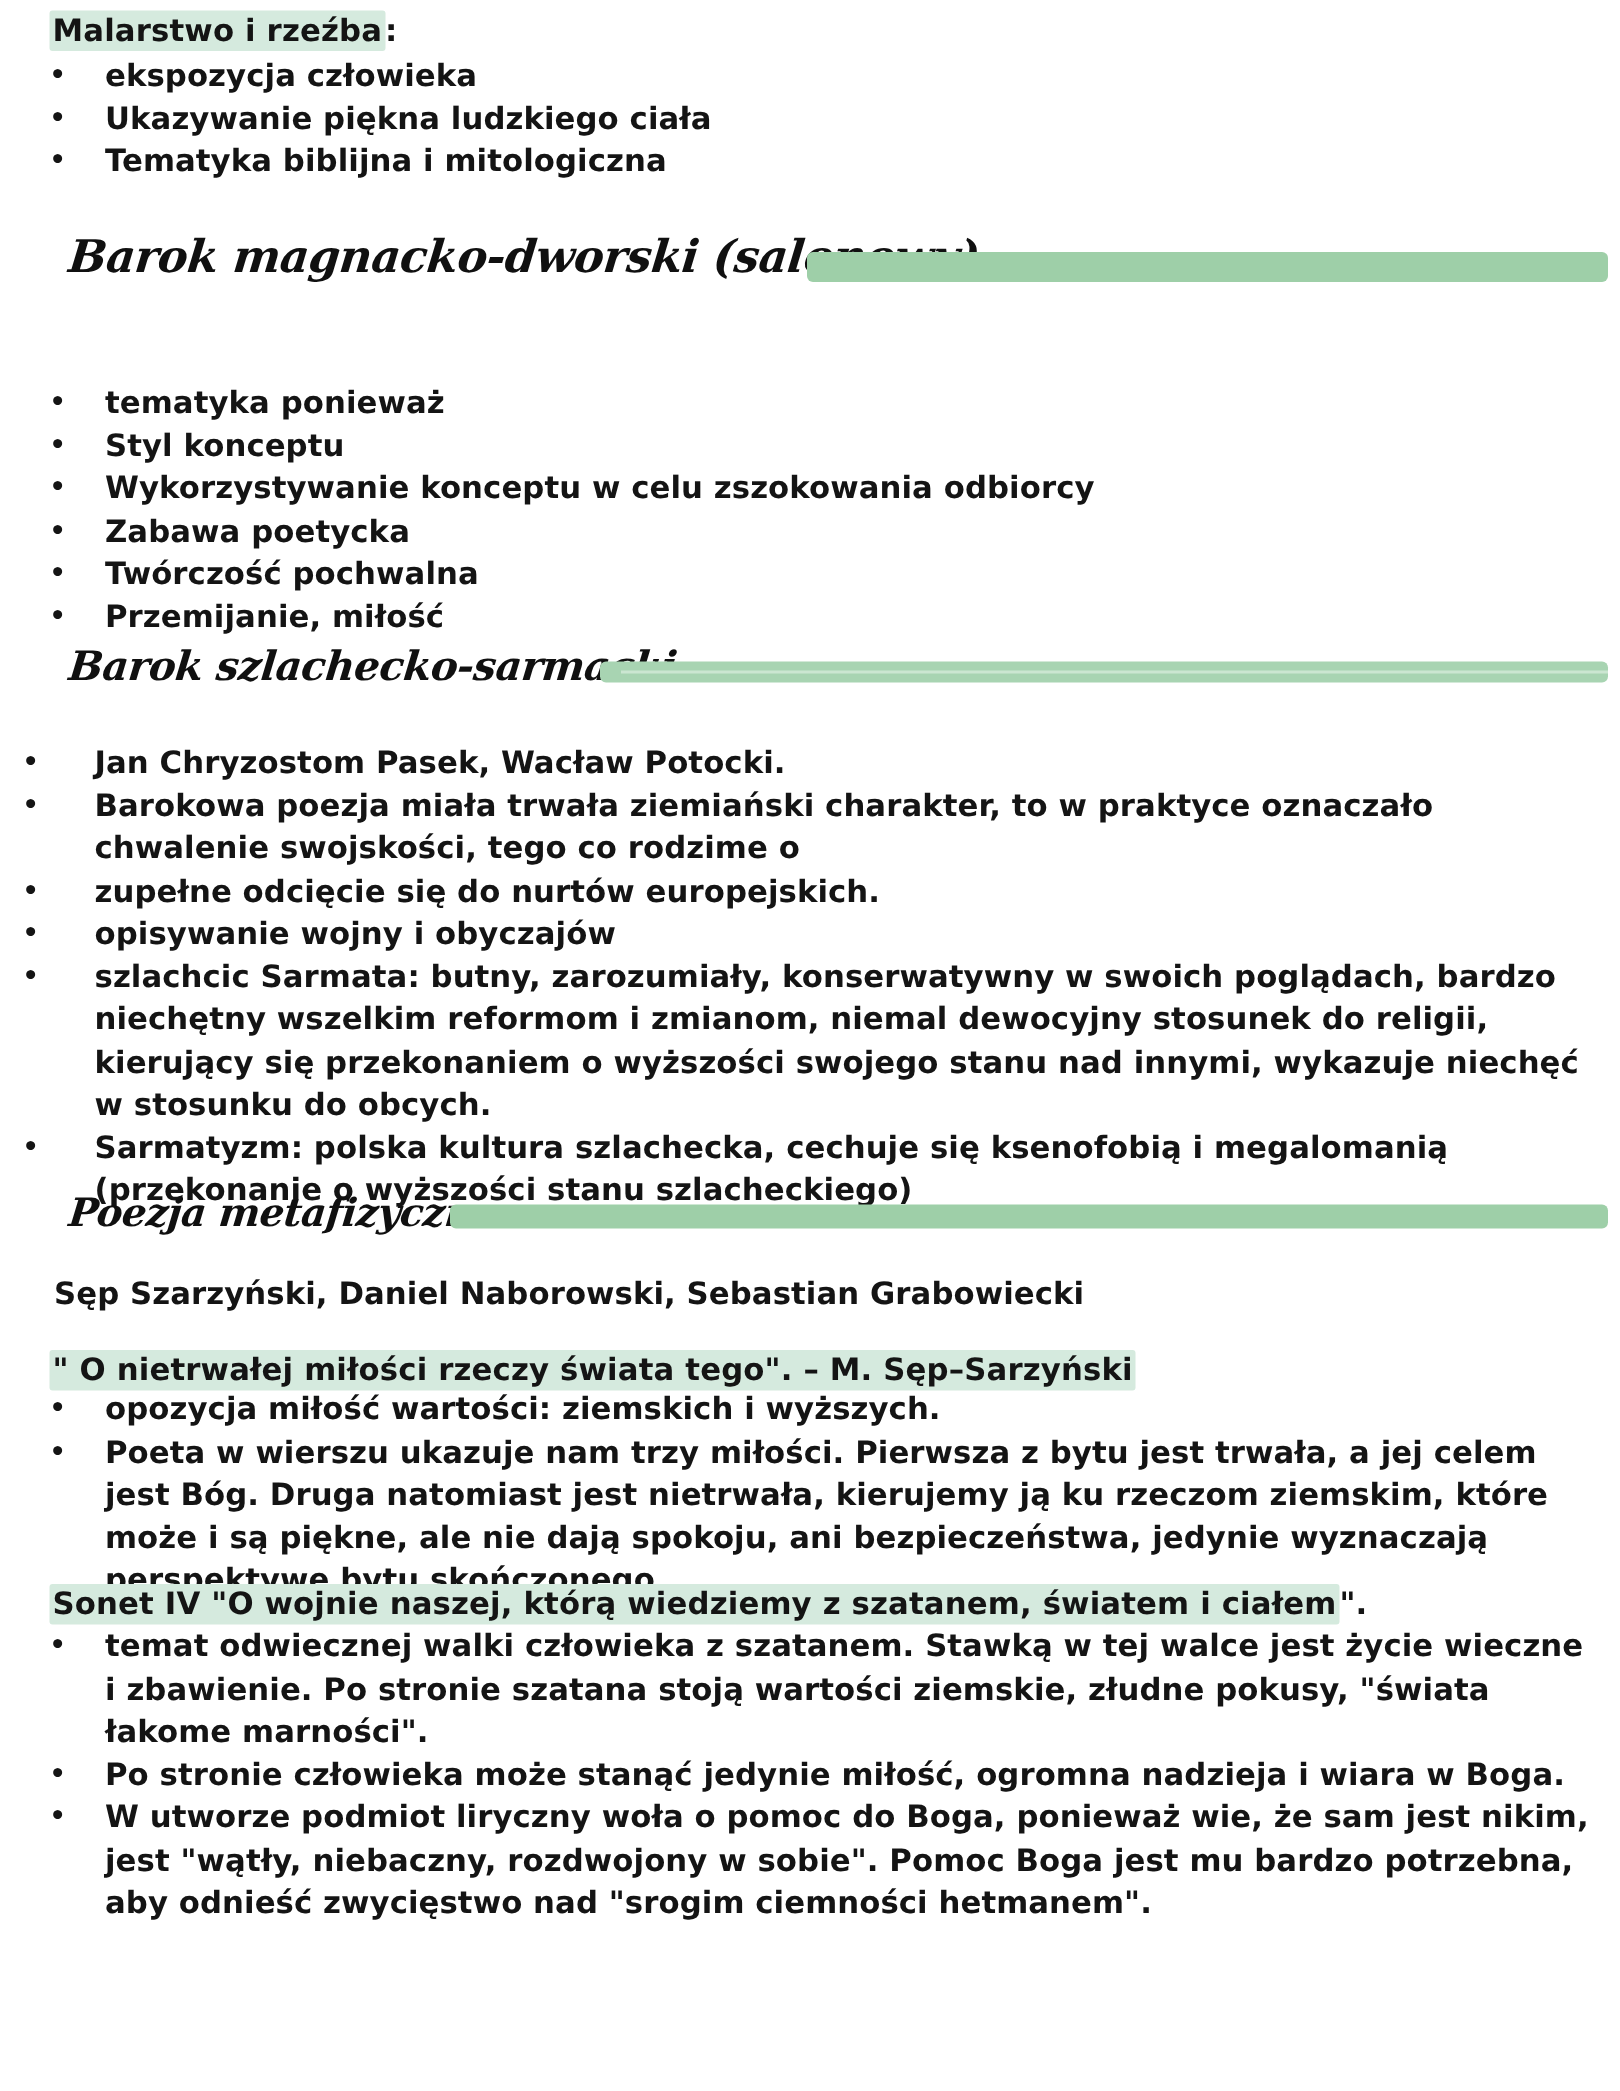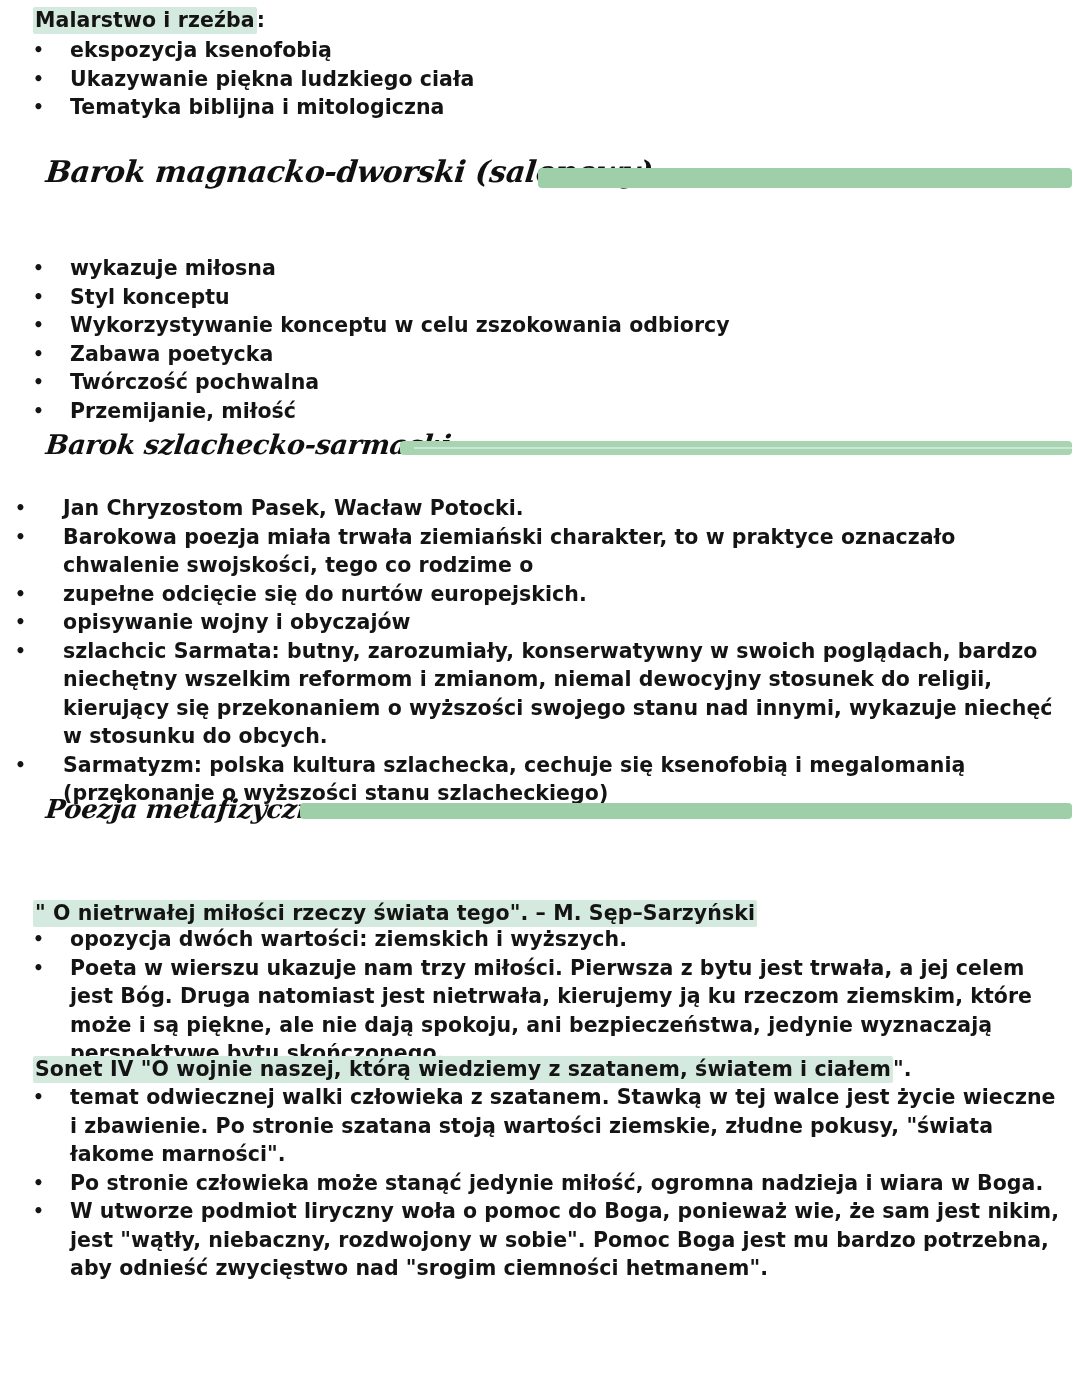--- a/index.html
+++ b/index.html
@@ -132,42 +132,42 @@
 <div class="page">
 
   <div class="block lead" style="top:6px;">
     <span class="hl">Malarstwo i rzeźba</span><span>:</span>
   </div>
 
   <div class="block" style="top:36px;">
     <ul class="bullets indentA">
       <li>
         <span class="bdot">•</span>
-        <span class="btxt">ekspozycja ksenofobią</span>
+        <span class="btxt">ekspozycja człowieka</span>
       </li>
       <li>
         <span class="bdot">•</span>
         <span class="btxt">Ukazywanie piękna ludzkiego ciała</span>
       </li>
       <li>
         <span class="bdot">•</span>
         <span class="btxt">Tematyka biblijna i mitologiczna</span>
       </li>
     </ul>
   </div>
 
   <div class="script-head" style="left:46px; top:154px; font-size:30px;">Barok magnacko-dworski (salonowy)</div>
   <div class="bar" style="left:538px; top:168px; width:534px; height:20px;"></div>
 
 
   <div class="block" style="top:254px;">
     <ul class="bullets indentA">
       <li>
         <span class="bdot">•</span>
-        <span class="btxt">wykazuje miłosna</span>
+        <span class="btxt">tematyka ponieważ</span>
       </li>
       <li>
         <span class="bdot">•</span>
         <span class="btxt">Styl konceptu</span>
       </li>
       <li>
         <span class="bdot">•</span>
         <span class="btxt">Wykorzystywanie konceptu w celu zszokowania odbiorcy</span>
       </li>
       <li>
@@ -213,30 +213,31 @@
       <li>
         <span class="bdot">•</span>
         <span class="btxt">Sarmatyzm: polska kultura szlachecka, cechuje się ksenofobią i megalomanią (przekonanie o wyższości stanu szlacheckiego)</span>
       </li>
     </ul>
   </div>
 
   <div class="script-head" style="left:46px; top:794px; font-size:26px;">Poezja metafizyczna</div>
   <div class="bar" style="left:300px; top:803px; width:772px; height:16px;"></div>
 
+  <div class="block plain" style="top:848px;">Sęp Szarzyński, Daniel Naborowski, Sebastian Grabowiecki</div>
 
   <div class="block lead" style="top:899px;">
     <span class="hl">" O nietrwałej miłości rzeczy świata tego". – M. Sęp–Sarzyński</span>
   </div>
 
   <div class="block" style="top:925px;">
     <ul class="bullets indentC">
       <li>
         <span class="bdot">•</span>
-        <span class="btxt">opozycja dwóch wartości: ziemskich i wyższych.</span>
+        <span class="btxt">opozycja miłość wartości: ziemskich i wyższych.</span>
       </li>
       <li>
         <span class="bdot">•</span>
         <span class="btxt">Poeta w wierszu ukazuje nam trzy miłości. Pierwsza z bytu jest trwała, a jej celem jest Bóg. Druga natomiast jest nietrwała, kierujemy ją ku rzeczom ziemskim, które może i są piękne, ale nie dają spokoju, ani bezpieczeństwa, jedynie wyznaczają perspektywę bytu skończonego.</span>
       </li>
     </ul>
   </div>
 
   <div class="block lead" style="top:1055px;">
     <span class="hl">Sonet IV "O wojnie naszej, którą wiedziemy z szatanem, światem i ciałem</span><span>".</span>

